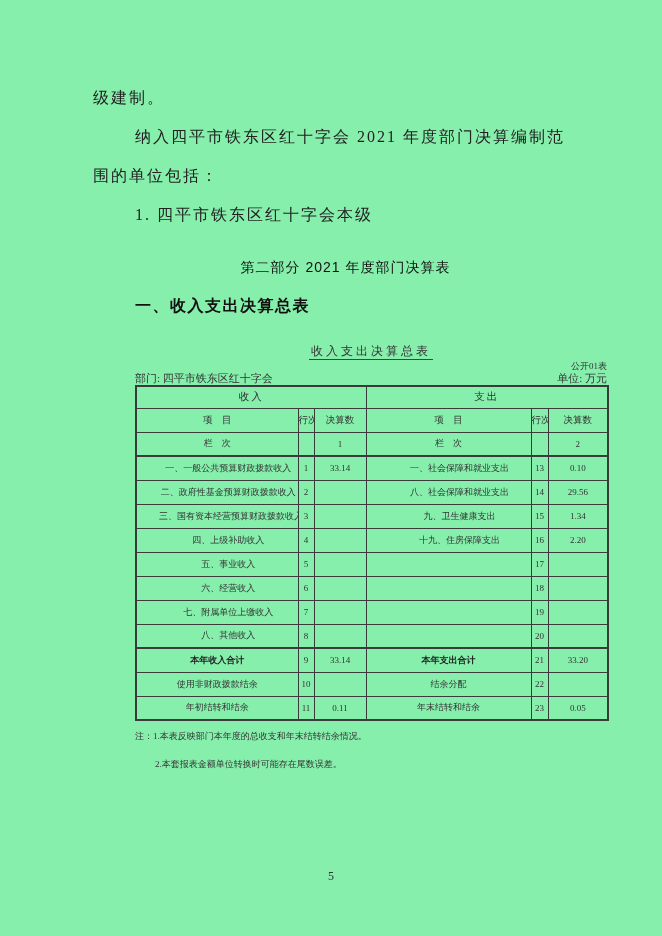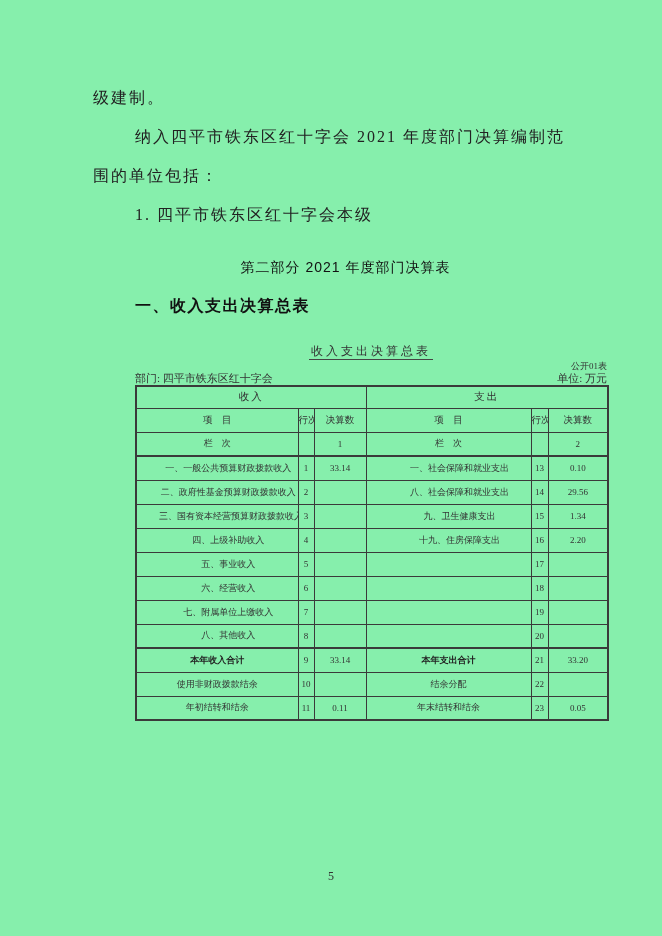--- a/index.html
+++ b/index.html
@@ -229,17 +229,21 @@
           <td>年初结转和结余</td>
           <td>11</td>
           <td>0.11</td>
           <td>年末结转和结余</td>
           <td>23</td>
           <td>0.05</td>
         </tr>
       </tbody>
     </table>
 
+    <div class="notes">
+      <div>注：1.本表反映部门本年度的总收支和年末结转结余情况。</div>
+      <div class="note2">2.本套报表金额单位转换时可能存在尾数误差。</div>
+    </div>
   </div>
 
   <div class="page-number">5</div>
 
 </div>
 
 </body></html>

